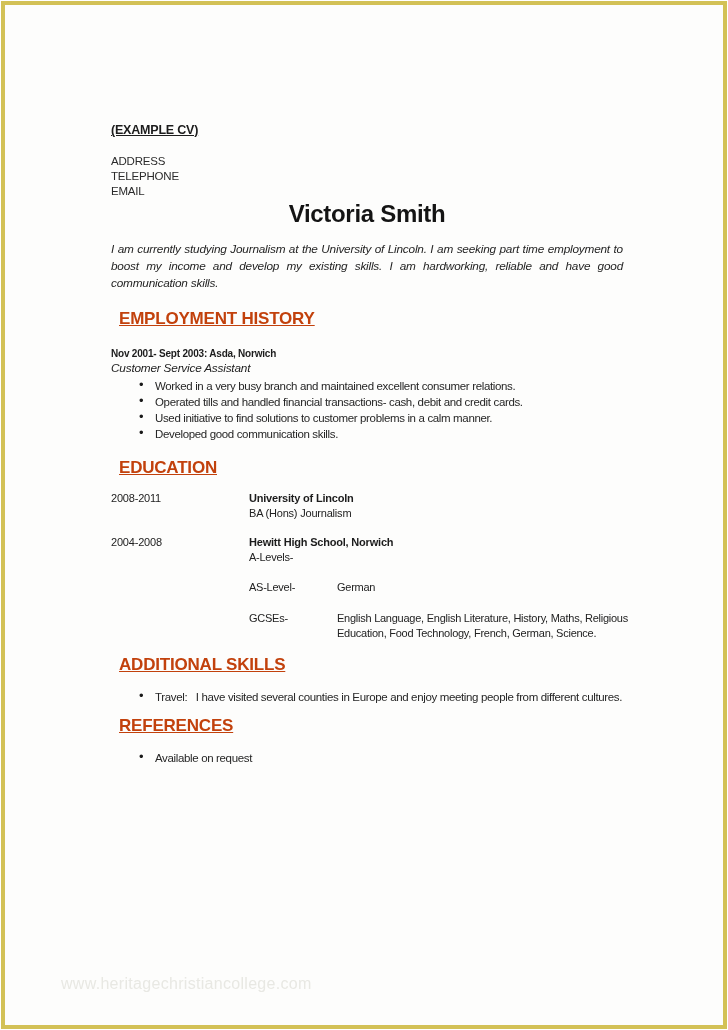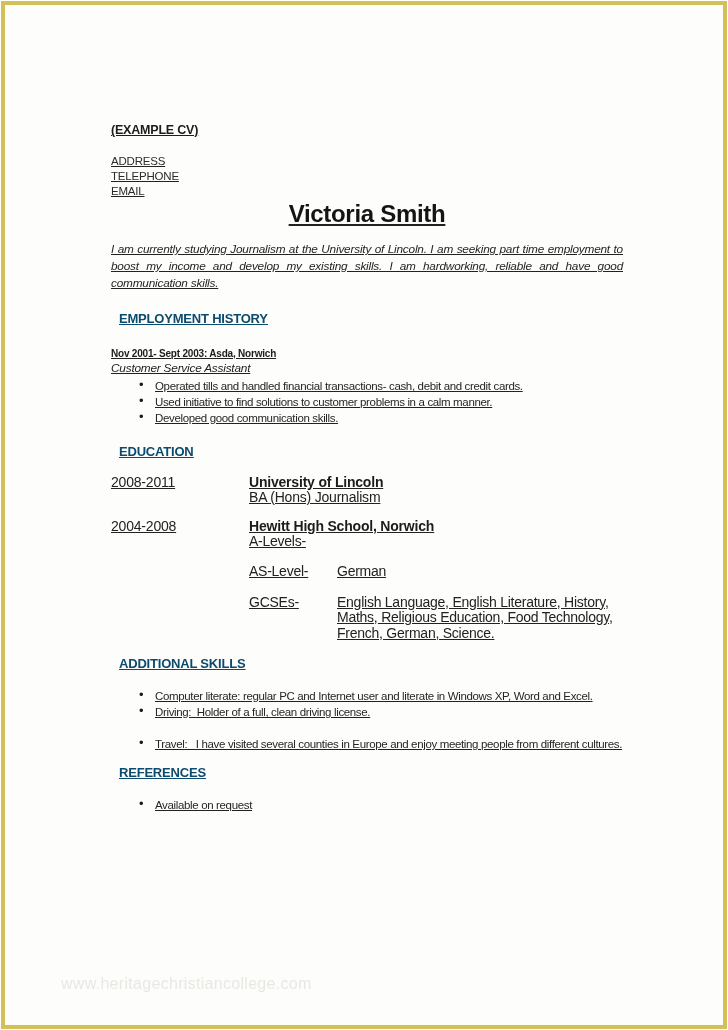--- a/index.html
+++ b/index.html
@@ -10,41 +10,41 @@
     font-family: "Liberation Sans", sans-serif;
     color: #222222;
     overflow: hidden;
     position: relative;
   }
   .frame {
     position: absolute; inset: 1px;
     border: 4px solid #d3c156;
     background: #fdfdfc;
   }
-  .page { position: relative; width: 100%; height: 100%; text-decoration: underline; }
+  .page { position: relative; width: 100%; height: 100%; }
   .content { padding: 117px 100px 0 106px; }
 
   .example-label {
     font-size: 12.5px; font-weight: bold; text-decoration: underline;
     line-height: 16px; letter-spacing: -0.2px; color: #1c1c1c;
   }
   .contact { margin-top: 16px; font-size: 11.5px; line-height: 15px; letter-spacing: -0.2px; color: #2b2b2b; }
   .cv-name {
     margin-top: 2px; text-align: center;
     font-size: 24px; font-weight: bold; line-height: 26px;
     letter-spacing: -0.3px; color: #141414;
   }
   .summary {
     margin-top: 14px; font-style: italic;
     font-size: 11.8px; line-height: 17px; letter-spacing: -0.2px;
     text-align: justify; color: #242424;
   }
   .section-heading {
-    font-weight: bold; font-size: 13px; text-decoration: underline;
-    line-height: 17px; letter-spacing: -0.2px; color: #0c4a6e; padding-left: 8px;
+    font-weight: bold; font-size: 17px; text-decoration: underline;
+    line-height: 17px; letter-spacing: -0.2px; color: #c2410c; padding-left: 8px;
   }
   .sh-employment { margin-top: 18px; }
   .sh-education { margin-top: 17px; }
   .sh-skills { margin-top: 14px; }
   .sh-activities { margin-top: 16px; }
   .sh-references { margin-top: 12px; }
 
   .job-title { margin-top: 19px; font-weight: bold; font-size: 10px; line-height: 15px; letter-spacing: -0.2px; color: #1c1c1c; }
   .job-role  { font-style: italic; font-size: 11.8px; line-height: 15px; letter-spacing: -0.2px; }
 
@@ -54,21 +54,21 @@
     font-size: 11.5px; line-height: 16px; letter-spacing: -0.35px;
     white-space: pre-wrap; color: #262626;
   }
   ul.bullets li::before {
     content: "\2022";
     position: absolute; left: 28px; top: -1px;
     letter-spacing: 0; font-size: 13px; color: #1a1a1a;
   }
   ul.bullets.gap-lg { margin-top: 16px; }
 
-  .edu-entry { display: grid; grid-template-columns: 138px 1fr; font-size: 14px; line-height: 15px; }
+  .edu-entry { display: grid; grid-template-columns: 138px 1fr; font-size: 11px; line-height: 15px; }
   .edu-entry.first  { margin-top: 15px; }
   .edu-entry.second { margin-top: 14px; }
   .edu-years { letter-spacing: -0.2px; }
   .edu-inst  { font-weight: bold; letter-spacing: -0.2px; color: #1c1c1c; }
   .edu-line  { letter-spacing: -0.2px; }
   .edu-detail-row { display: grid; grid-template-columns: 88px 302px; letter-spacing: -0.25px; }
   .edu-detail-row + .edu-detail-row { margin-top: 15px; }
   .edu-detail-value { line-height: 15.5px; }
 
   .watermark {
@@ -95,20 +95,21 @@
       <div class="cv-name">Victoria Smith</div>
 
       <div class="summary">I am currently studying Journalism at the University of Lincoln.  I am seeking part time employment to boost my income and develop my existing skills.  I am hardworking, reliable and have good communication skills.</div>
 
       <div class="section-heading sh-employment">EMPLOYMENT HISTORY</div>
 
       <div class="job-title">Nov 2001- Sept 2003: Asda, Norwich</div>
       <div class="job-role">Customer Service Assistant</div>
 
       <ul class="bullets">
+        <li>Worked in a very busy branch and maintained excellent consumer relations.</li>
         <li>Operated tills and handled financial transactions- cash, debit and credit cards.</li>
         <li>Used initiative to find solutions to customer problems in a calm manner.</li>
         <li>Developed good communication skills.</li>
       </ul>
 
       <div class="section-heading sh-education">EDUCATION</div>
 
       <div class="edu-entry first">
         <div class="edu-years">2008-2011</div>
         <div>
@@ -130,24 +131,20 @@
           </div>
           <div class="edu-detail-row">
             <div>GCSEs-</div>
             <div class="edu-detail-value">English Language, English Literature, History, Maths, Religious Education, Food Technology, French, German, Science.</div>
           </div>
         </div>
       </div>
 
       <div class="section-heading sh-skills">ADDITIONAL SKILLS</div>
 
-      <ul class="bullets gap-lg">
-        <li>Computer literate: regular PC and Internet user and literate in Windows XP, Word and Excel.</li>
-        <li>Driving:  Holder of a full, clean driving license.</li>
-      </ul>
 
 
       <ul class="bullets gap-lg">
         <li>Travel:   I have visited several counties in Europe and enjoy meeting people from different cultures.</li>
       </ul>
 
       <div class="section-heading sh-references">REFERENCES</div>
 
       <ul class="bullets gap-lg">
         <li>Available on request</li>

